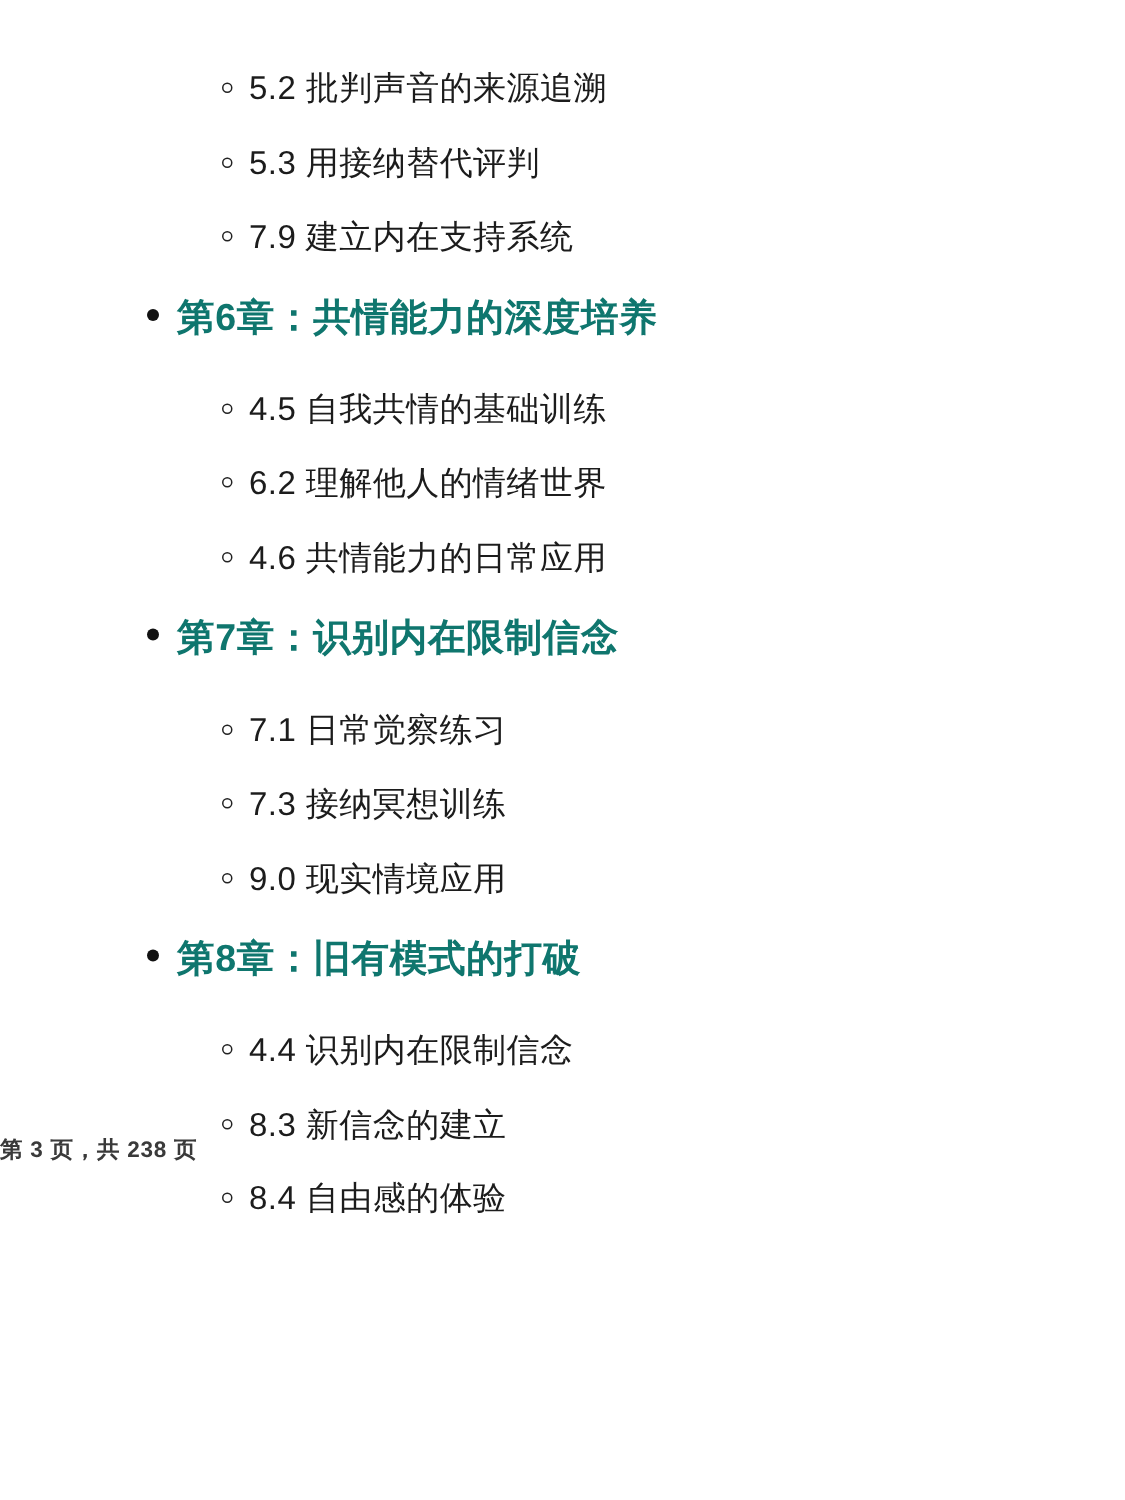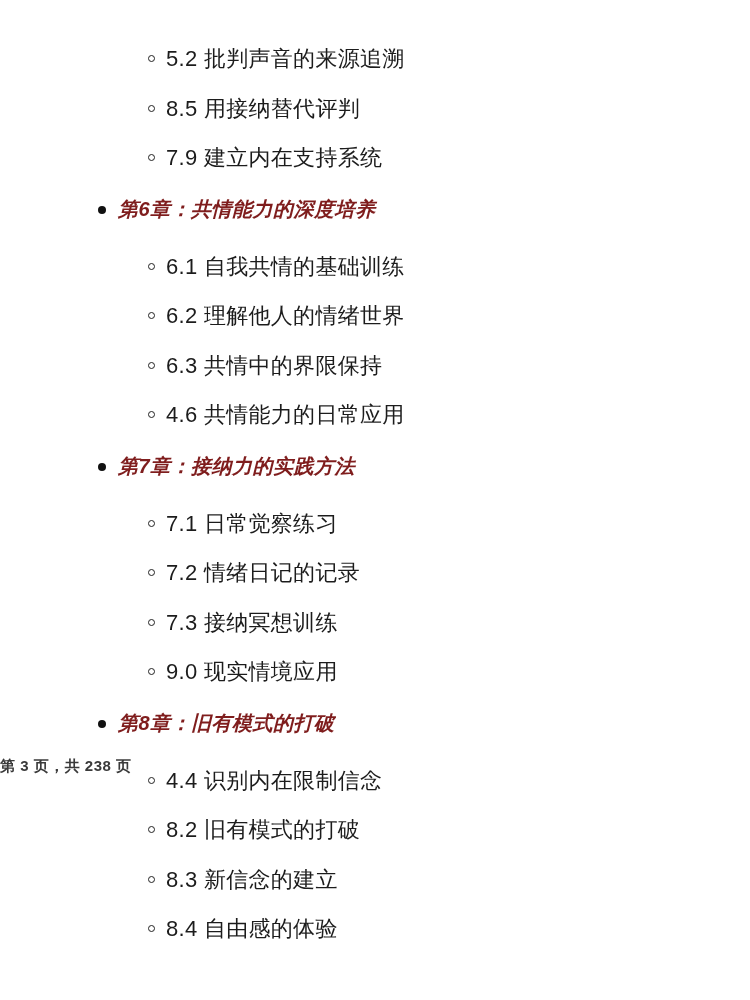--- a/index.html
+++ b/index.html
@@ -24,26 +24,25 @@
   .toc {
     list-style: none;
     margin: 0;
     padding: 0;
   }
   
   .chapter {
     position: relative;
     margin: 0 0 6px 0;
     padding: 14px 0 14px 58px;
-    font-size: 20px;
+    font-size: 25px;
     font-weight: bold;
     line-height: 1.25;
     letter-spacing: 0.5px;
-    color: #7f1d1d;
-    font-style: italic;
+    color: #0f766e;
   }
   .chapter::before {
     content: "";
     position: absolute;
     left: 38px;
     top: 23px;
     width: 8px;
     height: 8px;
     border-radius: 50%;
     background: #111111;
@@ -93,50 +92,47 @@
 </head>
 <body>
 
 <div class="page">
 
   <ul class="toc">
 
     <li class="group first">
       <ul class="group">
         <li class="section">5.2 批判声音的来源追溯</li>
-        <li class="section">8.5 用接纳替代评判</li>
+        <li class="section">5.3 用接纳替代评判</li>
         <li class="section">7.9 建立内在支持系统</li>
       </ul>
     </li>
 
     <li class="group">
       <div class="chapter">第6章：共情能力的深度培养</div>
       <ul class="group">
-        <li class="section">6.1 自我共情的基础训练</li>
+        <li class="section">4.5 自我共情的基础训练</li>
         <li class="section">6.2 理解他人的情绪世界</li>
-        <li class="section">6.3 共情中的界限保持</li>
         <li class="section">4.6 共情能力的日常应用</li>
       </ul>
     </li>
 
     <li class="group">
-      <div class="chapter">第7章：接纳力的实践方法</div>
+      <div class="chapter">第7章：识别内在限制信念</div>
       <ul class="group">
         <li class="section">7.1 日常觉察练习</li>
-        <li class="section">7.2 情绪日记的记录</li>
         <li class="section">7.3 接纳冥想训练</li>
         <li class="section">9.0 现实情境应用</li>
       </ul>
     </li>
 
     <li class="group">
       <div class="chapter">第8章：旧有模式的打破</div>
       <ul class="group">
         <li class="section">4.4 识别内在限制信念</li>
-        <li class="section">8.2 旧有模式的打破</li>
         <li class="section">8.3 新信念的建立</li>
         <li class="section">8.4 自由感的体验</li>
       </ul>
     </li>
 
   </ul>
 
   <div class="footer">第 3 页，共 238 页</div>
 
 </div>

